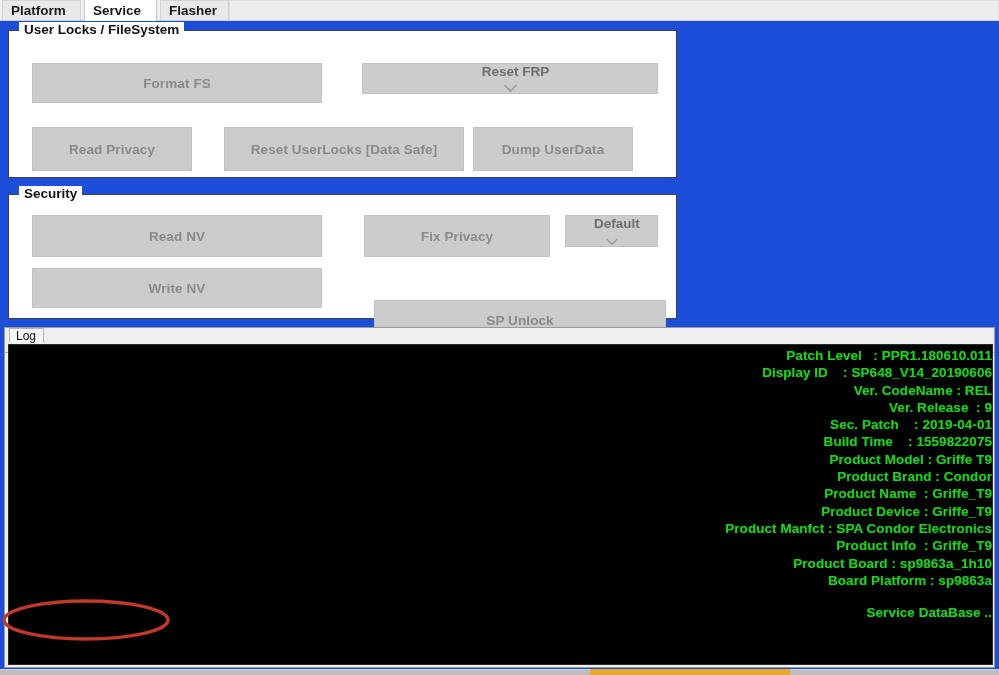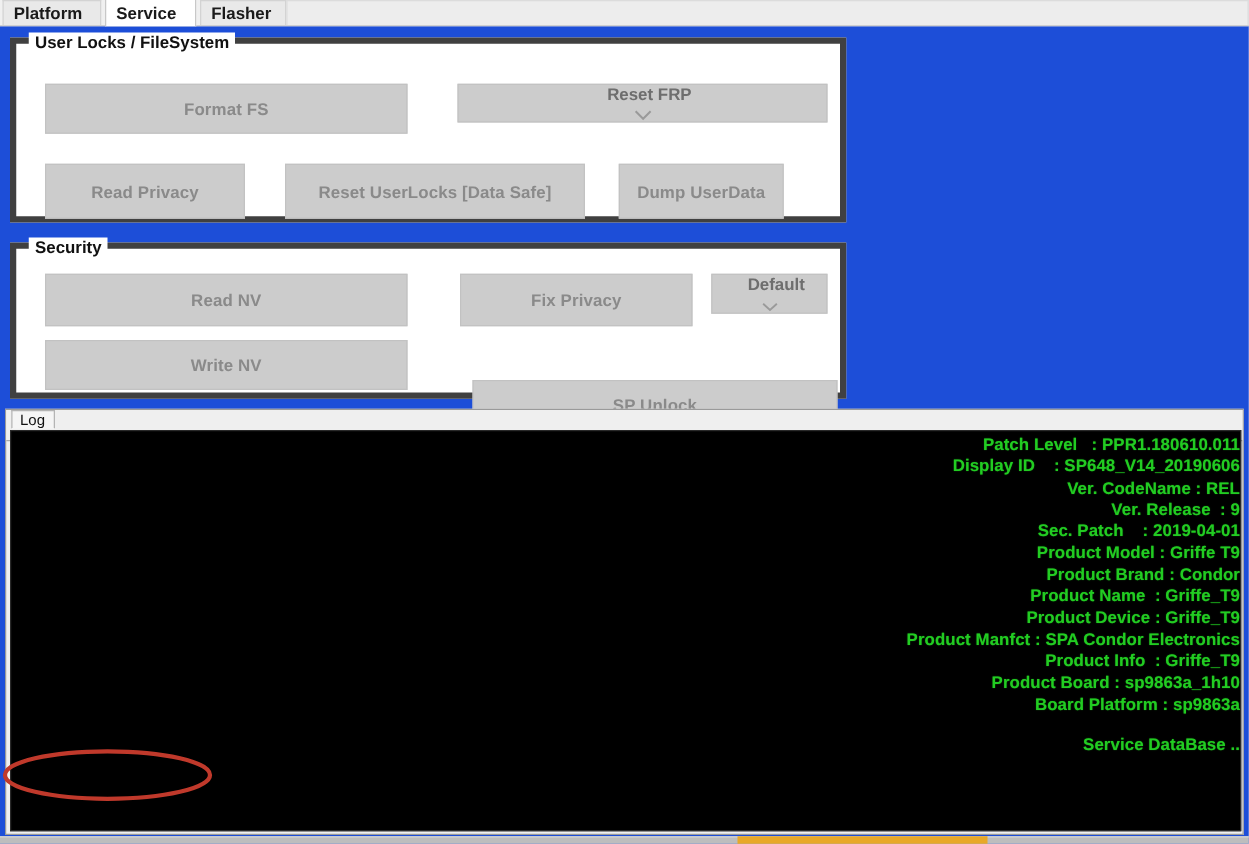--- a/index.html
+++ b/index.html
@@ -62,21 +62,21 @@
     height: 20px;
     background: #ededed;
     border: 1px solid #dcdcdc;
     border-bottom: none;
     box-sizing: border-box;
   }
 
   
   .groupbox {
     position: absolute;
-    border: 5px solid #404040;
+    border: 1px solid #404040;
     background: #ffffff;
     box-sizing: border-box;
   }
   .groupbox-title {
     position: absolute;
     top: -9px;
     left: 10px;
     background: #ffffff;
     padding: 0 5px;
     font-size: 13.5px;
@@ -254,21 +254,21 @@
         <svg width="15" height="10" viewBox="0 0 15 10" aria-hidden="true">
           <path d="M1.5 2 L7.5 8 L13.5 2" fill="none" stroke="#9a9a9a" stroke-width="1.6"></path>
         </svg>
       </span>
     </div>
 
     <div class="btn" style="left:23px; top:96px; width:160px; height:44px;">Read Privacy</div>
 
     <div class="btn" style="left:215px; top:96px; width:240px; height:44px;">Reset UserLocks [Data Safe]</div>
 
-    <div class="btn" style="left:482px; top:96px; width:132px; height:44px;">Dump UserData</div>
+    <div class="btn" style="left:464px; top:96px; width:160px; height:44px;">Dump UserData</div>
   </div>
 
   <div class="groupbox" style="left:8px; top:194px; width:669px; height:125px;">
     <div class="groupbox-title">Security</div>
 
     <div class="btn" style="left:23px; top:20px; width:290px; height:42px;">Read NV</div>
 
     <div class="btn" style="left:355px; top:20px; width:186px; height:42px;">Fix Privacy</div>
 
     <div class="combo" style="left:556px; top:20px; width:93px; height:32px;">
@@ -291,20 +291,21 @@
         <span>Log</span>
       </div>
     </div>
 
     <div class="log-console">
       <div class="log-line">Patch Level   : PPR1.180610.011</div>
       <div class="log-line">Display ID    : SP648_V14_20190606</div>
       <div class="log-line">Ver. CodeName : REL</div>
       <div class="log-line">Ver. Release  : 9</div>
       <div class="log-line">Sec. Patch    : 2019-04-01</div>
+      <div class="log-line">Build Time    : 1559822075</div>
       <div class="log-line">Product Model : Griffe T9</div>
       <div class="log-line">Product Brand : Condor</div>
       <div class="log-line">Product Name  : Griffe_T9</div>
       <div class="log-line">Product Device : Griffe_T9</div>
       <div class="log-line">Product Manfct : SPA Condor Electronics</div>
       <div class="log-line">Product Info  : Griffe_T9</div>
       <div class="log-line">Product Board : sp9863a_1h10</div>
       <div class="log-line">Board Platform : sp9863a</div>
       <div class="log-gap"></div>
       <div class="log-line">Service DataBase ..</div>

